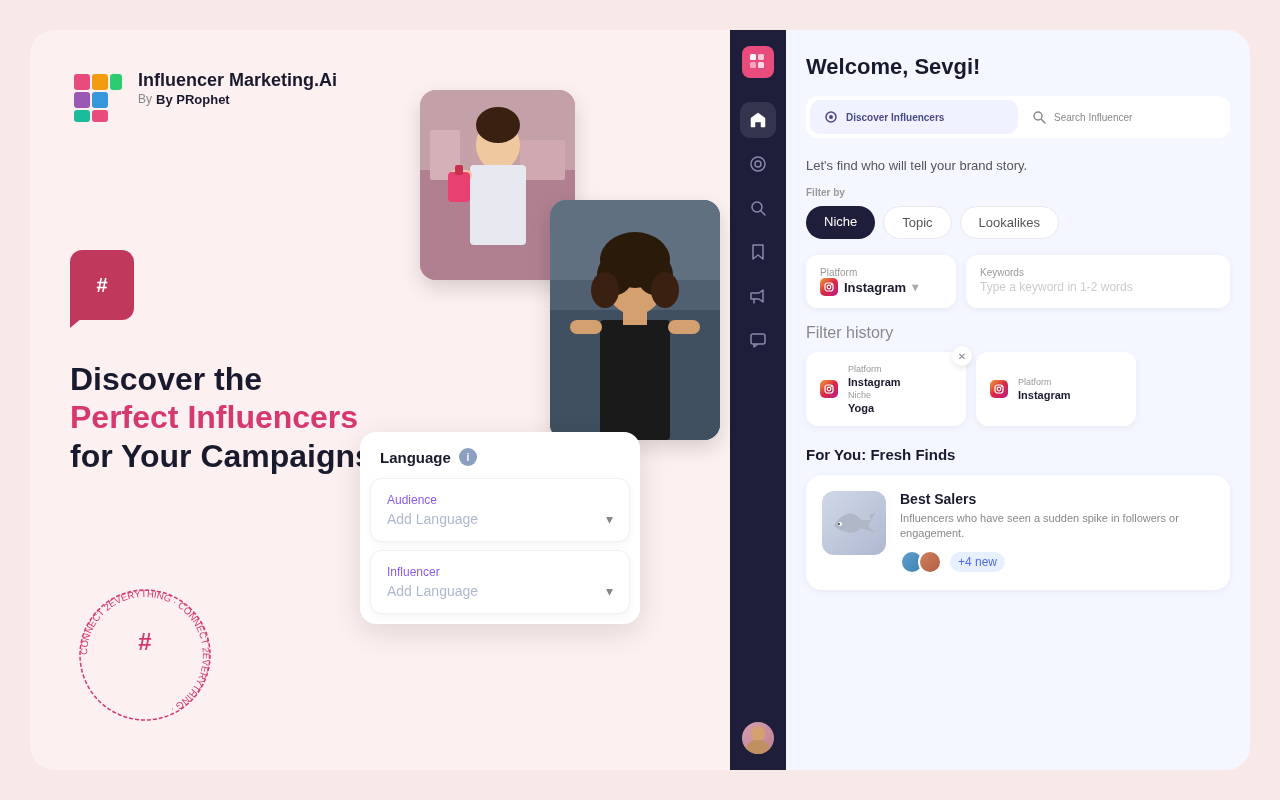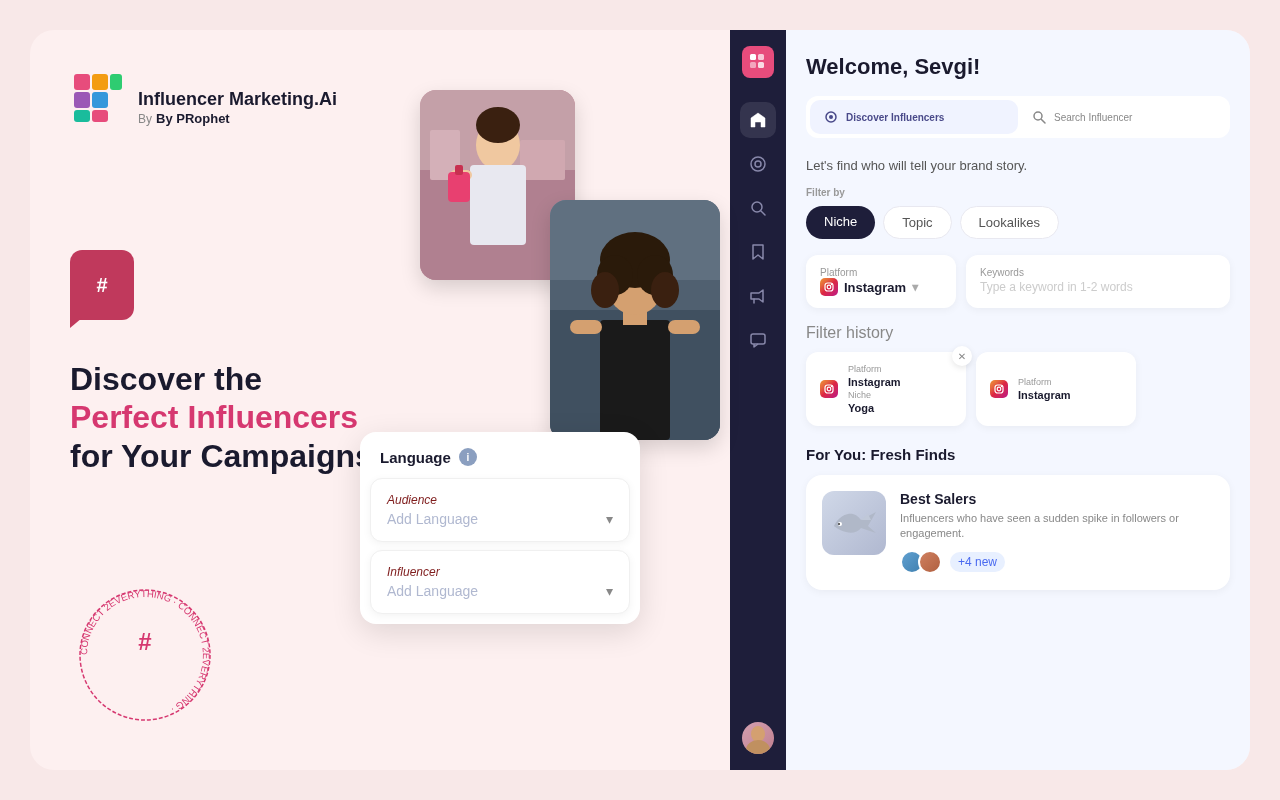--- a/index.html
+++ b/index.html
@@ -29,21 +29,21 @@
       position: absolute;
       left: 0;
       top: 0;
       width: 430px;
       height: 100%;
       padding: 40px 40px;
     }
 
     .logo-area {
       display: flex;
-      align-items: flex-end;
+      align-items: flex-start;
       gap: 12px;
       margin-bottom: 40px;
     }
 
     .logo-icon {
       width: 56px;
       height: 56px;
     }
 
     .logo-text {
@@ -221,23 +221,22 @@
       background: white;
       border-radius: 12px;
       margin: 4px 10px;
       padding: 14px 16px;
       border: 1px solid #f0f0f0;
       box-shadow: 0 2px 8px rgba(0,0,0,0.05);
     }
 
     .lang-dropdown-label {
       font-size: 12px;
-      color: #7f1d1d;
+      color: #8b5cf6;
       margin-bottom: 4px;
-      font-style: italic;
     }
 
     .lang-dropdown-row {
       display: flex;
       align-items: center;
       justify-content: space-between;
     }
 
     .lang-add {
       font-size: 14px;

